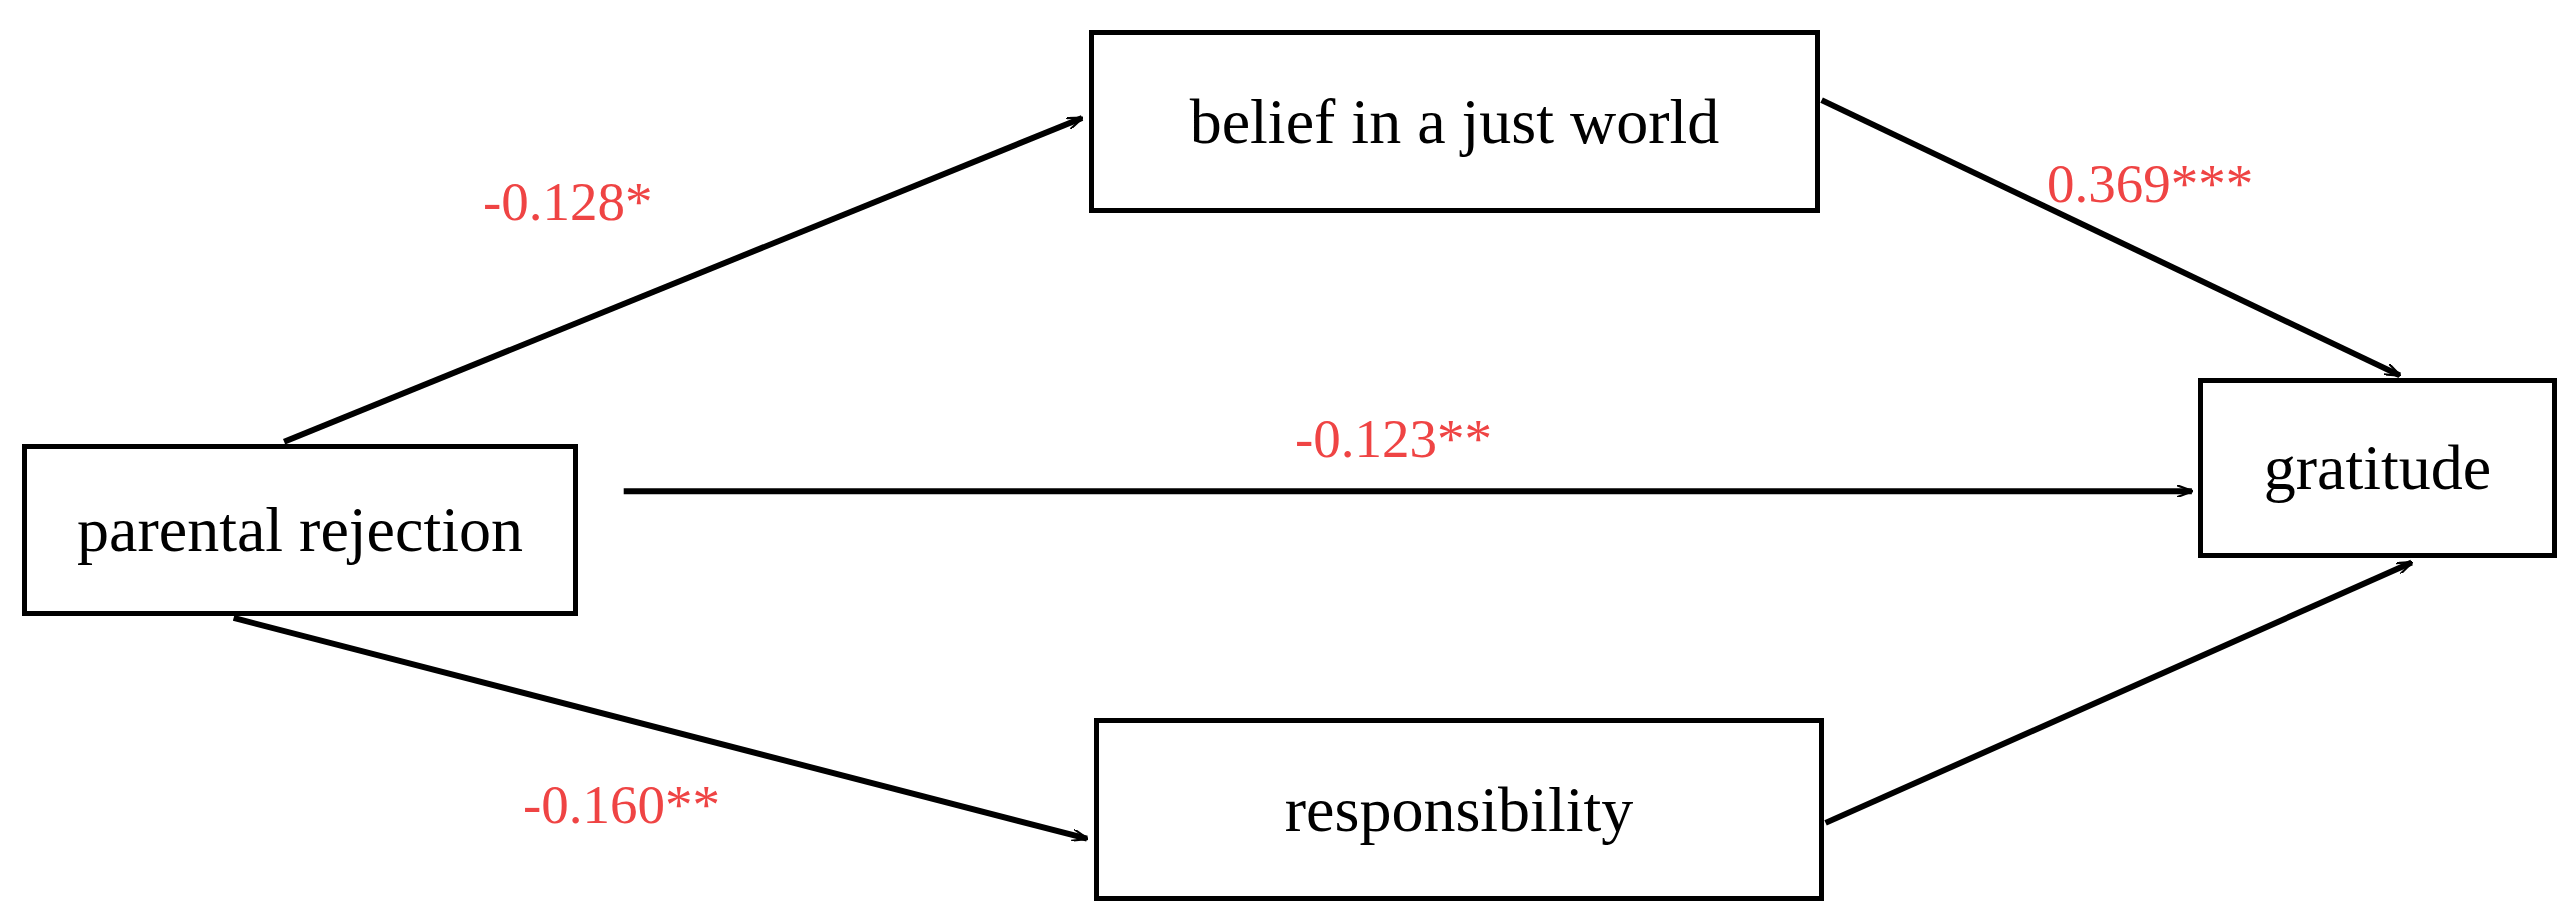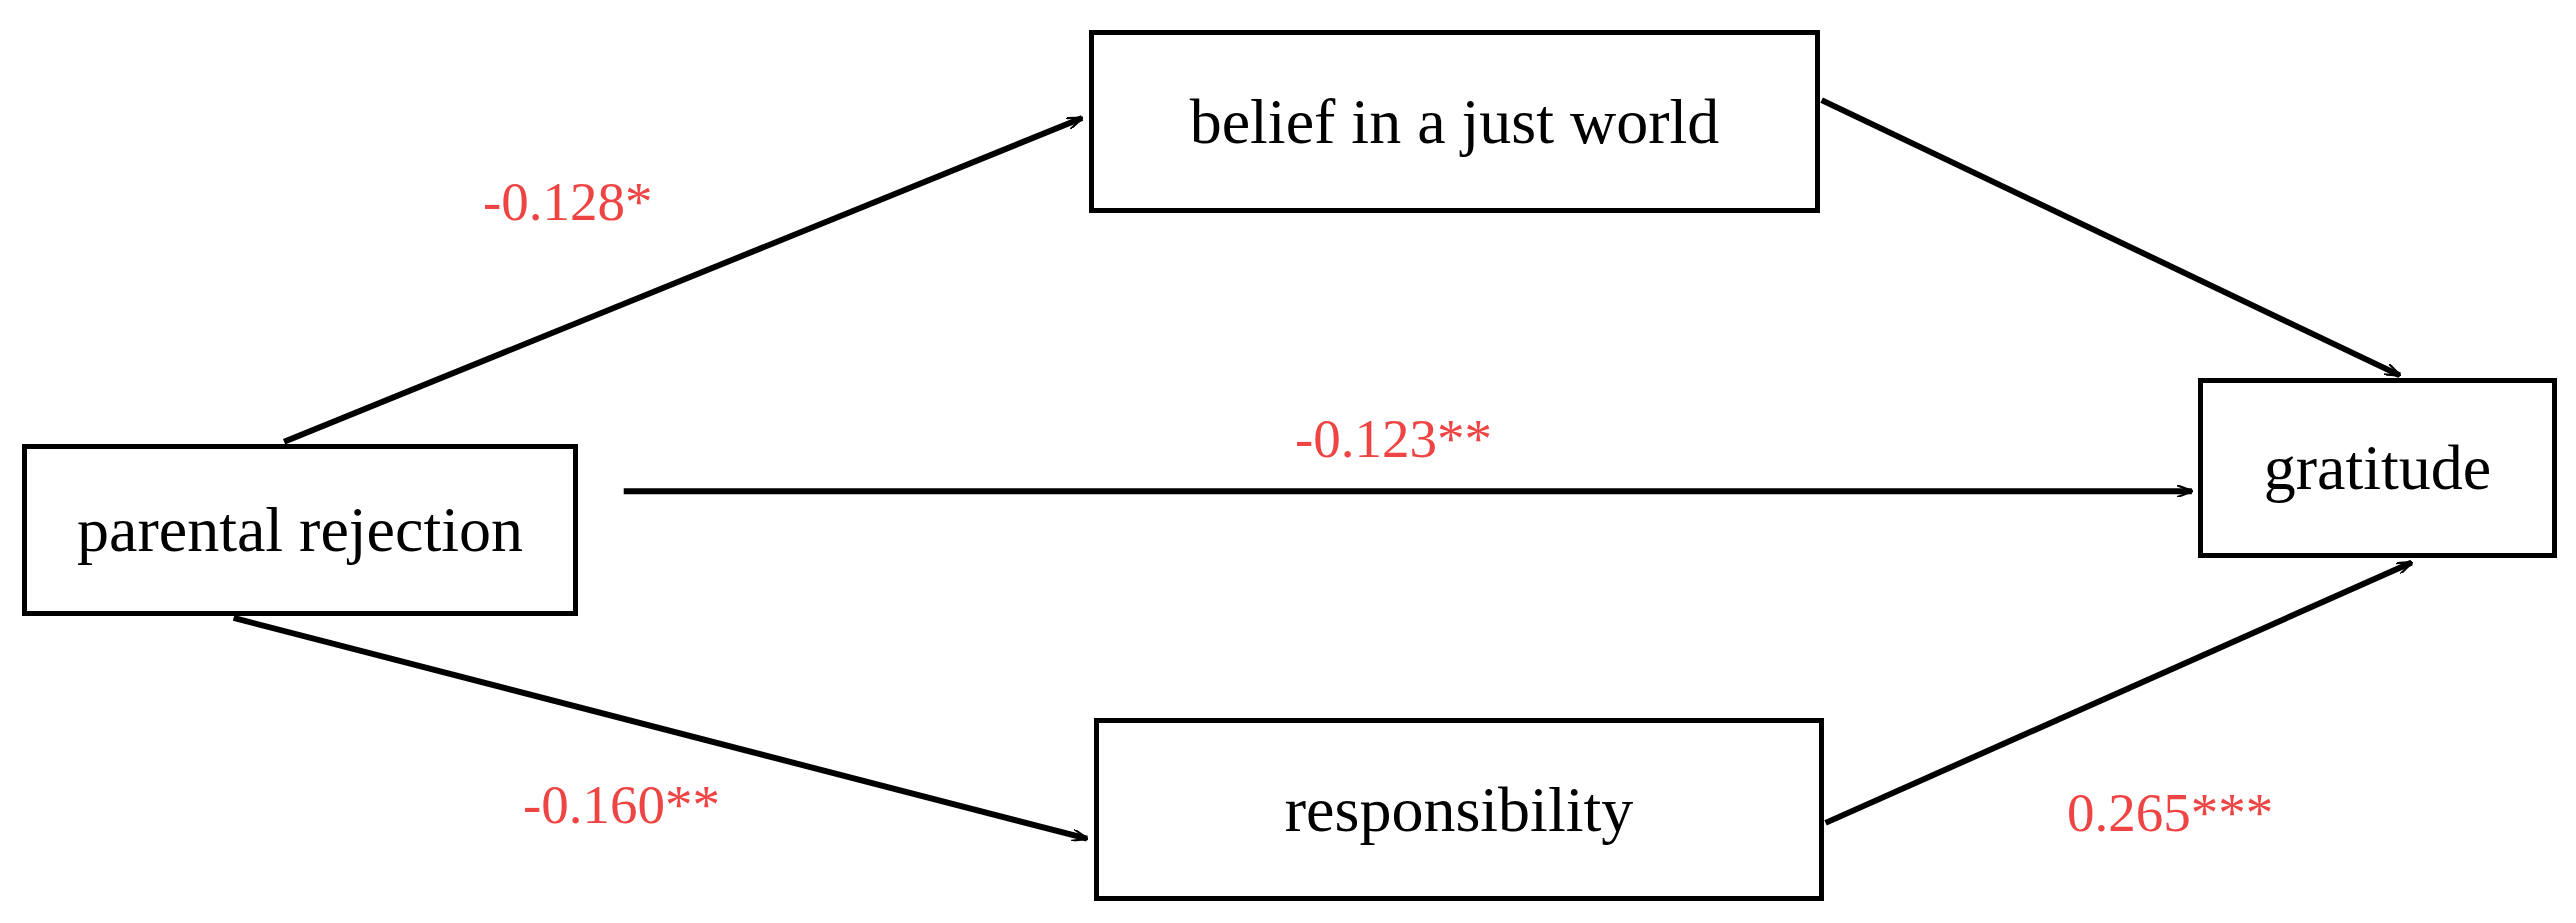--- a/index.html
+++ b/index.html
@@ -84,21 +84,21 @@
   <div class="node-box" style="left:1094px; top:718px; width:730px; height:183px;">
     <span class="node-label">responsibility</span>
   </div>
 
   <div class="node-box" style="left:2198px; top:378px; width:359px; height:180px;align-items:center;">
     <span class="node-label">gratitude</span>
   </div>
 
   <span class="edge-label" style="left:483px; top:174px;">-0.128*</span>
 
+  <span class="edge-label" style="left:2047px; top:156px;">0.369***</span>
 
   <span class="edge-label" style="left:1295px; top:411px;">-0.123**</span>
 
   <span class="edge-label" style="left:523px; top:777px;">-0.160**</span>
 
-  <span class="edge-label" style="left:2067px; top:785px;">0.265***</span>
 
 </div>
 
 
 </body></html>

